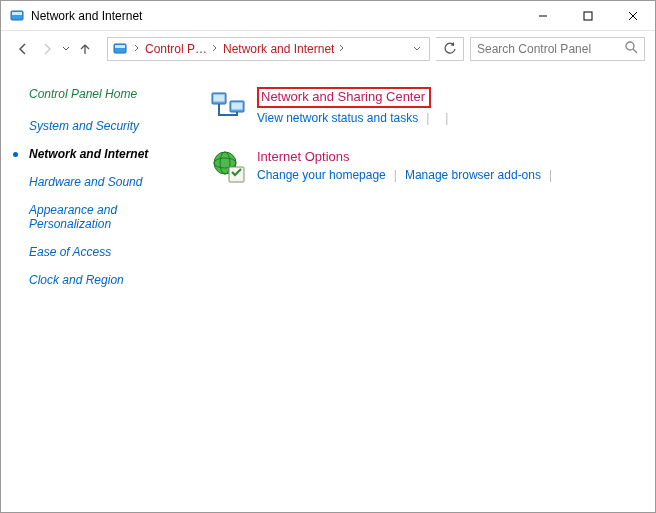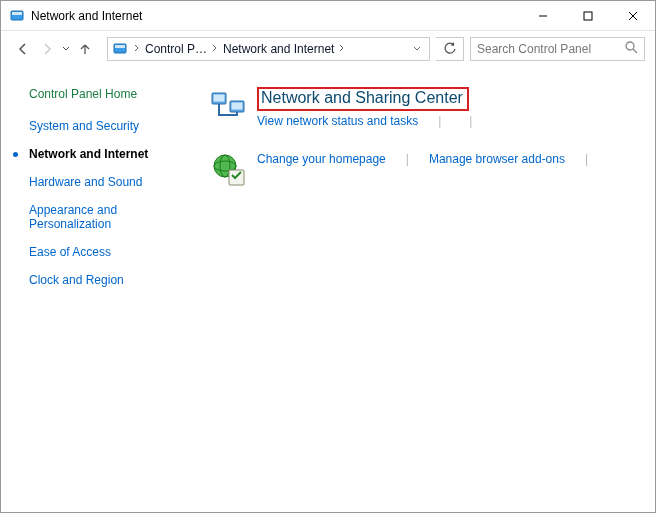--- a/index.html
+++ b/index.html
@@ -90,21 +90,21 @@
       align-items: center;
       padding: 0 4px;
     }
     .addressbar .addr-icon {
       width: 16px;
       height: 16px;
       margin-right: 4px;
     }
     .crumb {
       padding: 0 3px;
-      color: #0f172a;
+      color: #b91c1c;
       white-space: nowrap;
       text-align: center;
     }
     .crumb-sep {
       padding: 0 2px;
       font-size: 9px;
       color: #666;
     }
     .addr-drop {
       margin-left: auto;
@@ -147,20 +147,21 @@
     }
     .sidebar {
       width: 210px;
       padding-left: 28px;
     }
     .side-link {
       color: #0066cc;
       font-size: 12px;
       margin-bottom: 14px;
       cursor: pointer;
+      font-style: italic;
     }
     .side-link.header {
       color: #1b7c43;
       font-size: 12px;
       margin-bottom: 18px;
     }
     .side-link.active {
       color: #000;
       font-weight: bold;
       position: relative;
@@ -186,30 +187,30 @@
     .cat-icon {
       width: 36px;
       height: 36px;
       margin-right: 10px;
       flex-shrink: 0;
     }
     .cat-body {
       flex: 1;
     }
     .cat-title {
-      color: #0c4a6e;
-      font-size: 16px;
+      color: #be185d;
+      font-size: 13px;
       margin-bottom: 4px;
       display: inline-block;
     }
     .task-row {
       display: flex;
       flex-wrap: wrap;
       align-items: center;
-      gap: 12px;
+      gap: 0;
     }
     .task-link {
       color: #0066cc;
       font-size: 12px;
       cursor: pointer;
     }
     .task-sep {
       color: #bbb;
       padding: 0 8px;
       font-size: 12px;
@@ -363,20 +364,21 @@
       <span class="cat-icon">
         <svg viewBox="0 0 36 36" width="36" height="36">
           <circle cx="14" cy="14" r="11" fill="#4fb84f" stroke="#1f7c1f"></circle>
           <ellipse cx="14" cy="14" rx="11" ry="5" fill="none" stroke="#1f7c1f"></ellipse>
           <ellipse cx="14" cy="14" rx="5" ry="11" fill="none" stroke="#1f7c1f"></ellipse>
           <rect x="18" y="18" width="15" height="15" rx="1" fill="#f5f5f0" stroke="#8a8a70"></rect>
           <path d="M21 23 L24 26 L30 20" fill="none" stroke="#2a8a2a" stroke-width="2"></path>
         </svg>
       </span>
       <div class="cat-body">
+        <div class="cat-title">Internet Options</div>
         <div class="task-row">
           <span class="task-link">Change your homepage</span>
           <span class="task-sep">|</span>
           <span class="task-link">Manage browser add-ons</span>
           <span class="task-sep">|</span>
         </div>
       </div>
     </div>
 
   </div>

